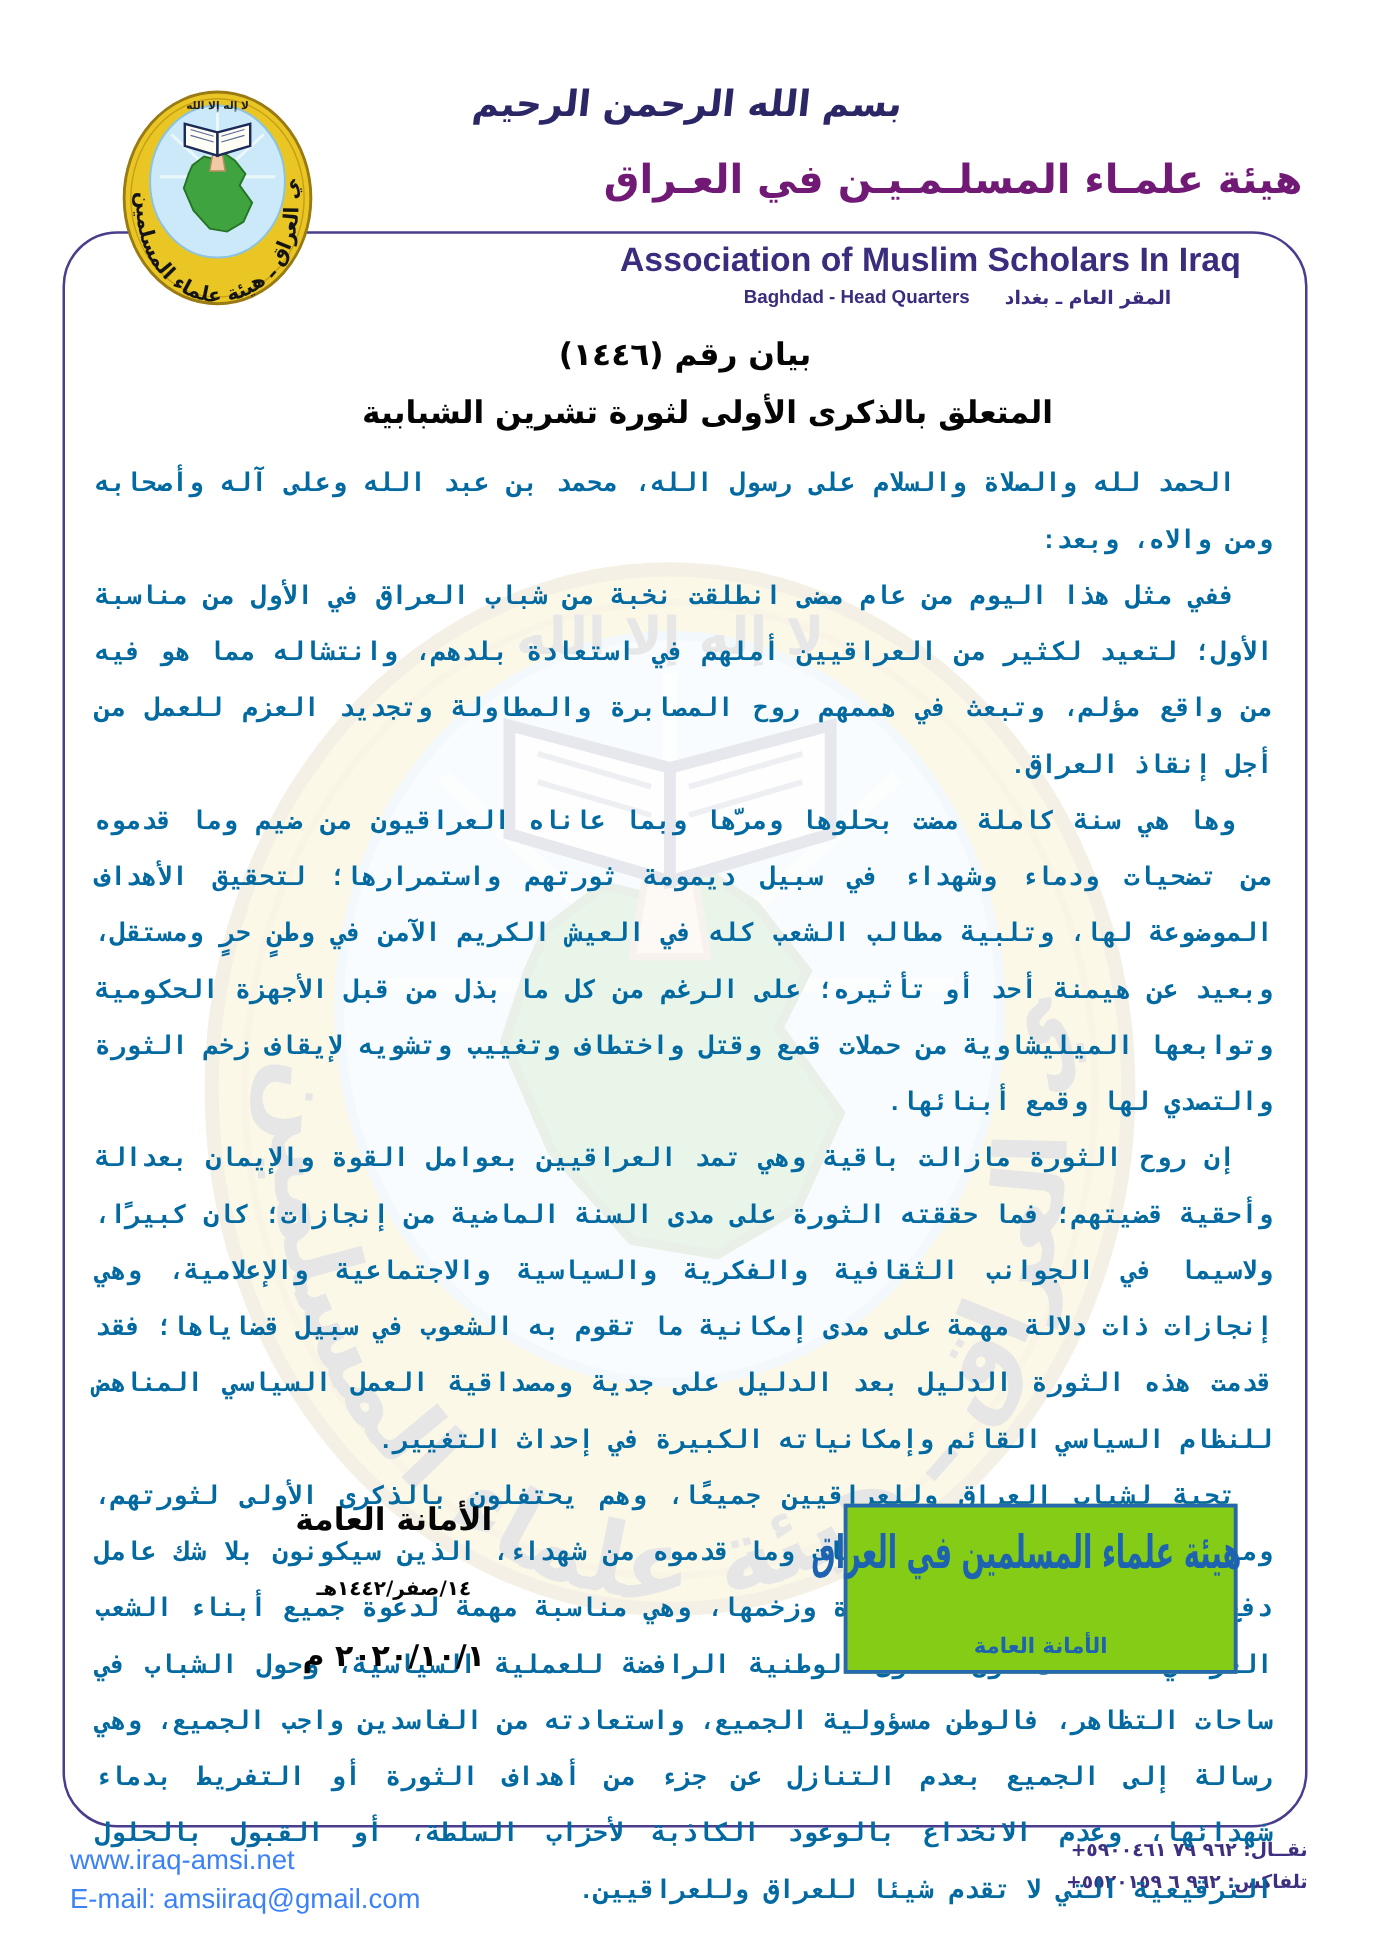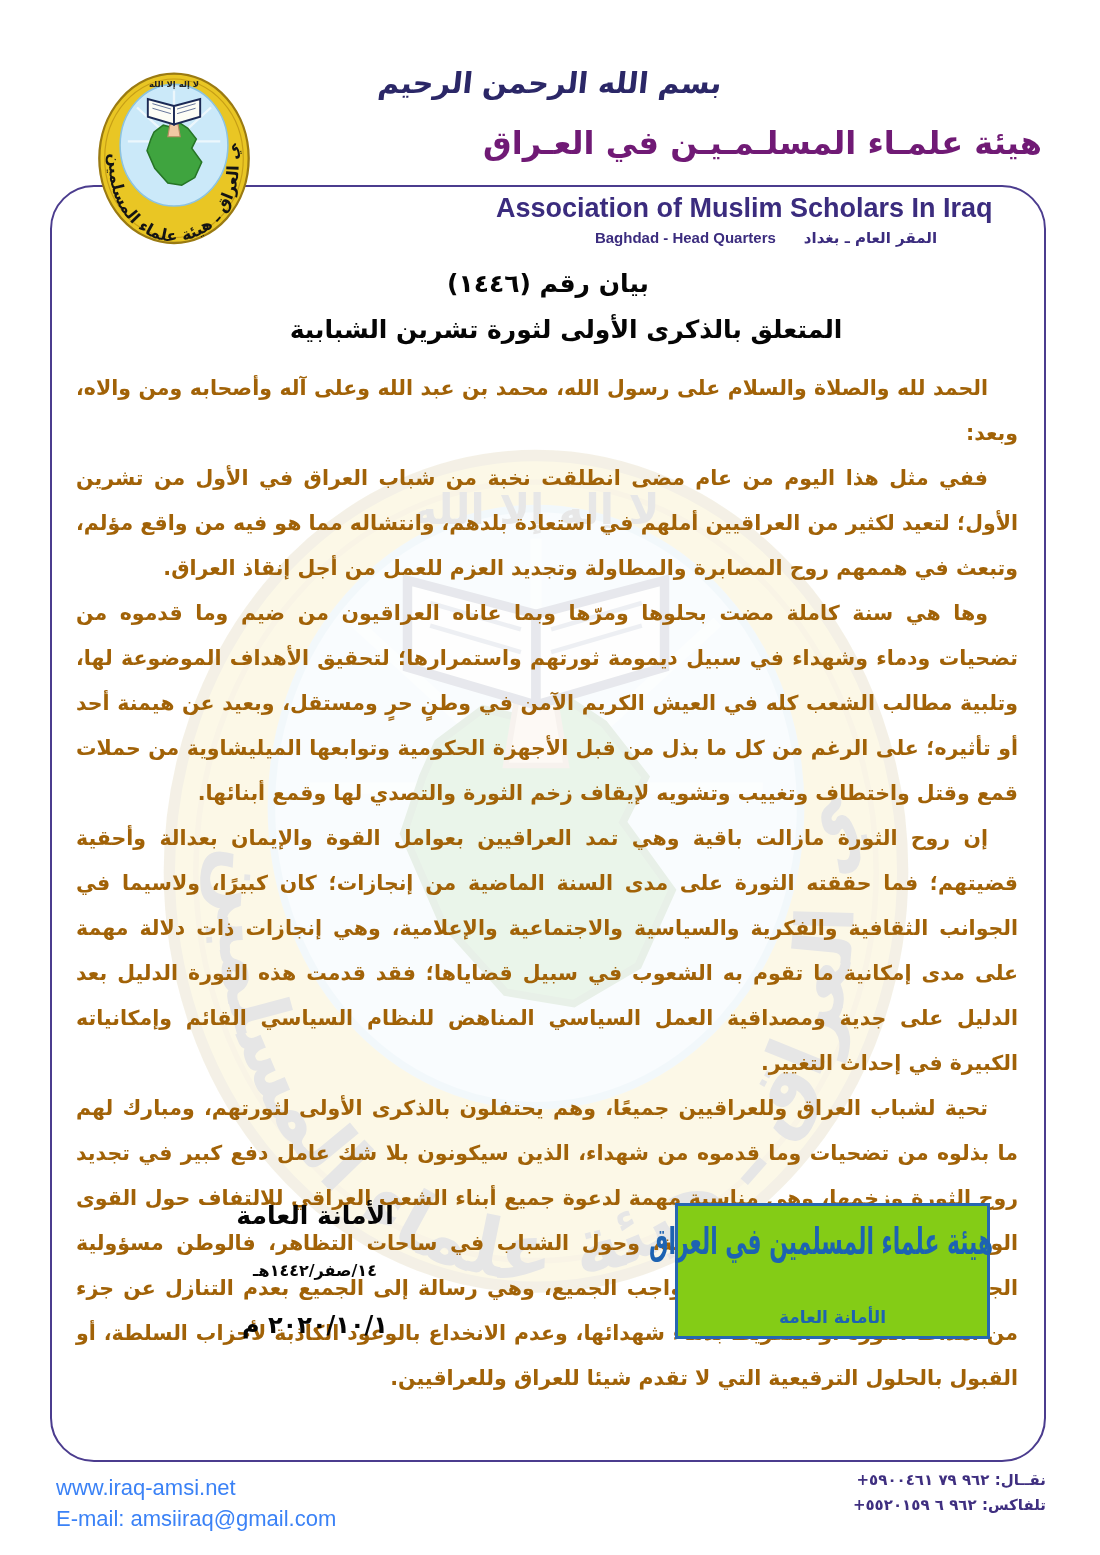--- a/index.html
+++ b/index.html
@@ -42,22 +42,22 @@
     margin-top:82px;text-align:center;font-size:25px;font-weight:bold;color:#050505;
     direction:rtl;position:relative;z-index:2;
   }
   .stmt-subtitle{
     margin-top:17px;text-align:center;font-size:25px;font-weight:bold;color:#050505;
     direction:rtl;position:relative;z-index:2;padding-left:36px;
   }
 
   .body-text{
     margin:22px 26px 0 24px;direction:rtl;text-align:justify;
-    font-size:20.5px;font-weight:bold;color:#a16207;line-height:45px;
-    position:relative;z-index:2;
+    font-size:20.5px;font-weight:bold;color:#0369a1;line-height:45px;
+    position:relative;z-index:2;font-family:Liberation Mono, monospace;
   }
   .body-text p{margin:0;text-indent:30px;}
 
   
   .signature{
     position:absolute;left:98px;top:1014px;width:330px;text-align:center;
     direction:rtl;font-weight:bold;color:#050505;z-index:2;
   }
   .sig-title{font-size:25px;}
   .sig-hijri{font-size:16px;margin-top:31px;}
@@ -145,21 +145,21 @@
         <span class="en">Baghdad - Head Quarters</span>
         <span class="ar">المقر العام ـ بغداد</span>
       </div>
     </div>
 
     <div class="stmt-title">بيان رقم (١٤٤٦)</div>
     <div class="stmt-subtitle">المتعلق بالذكرى الأولى لثورة تشرين الشبابية</div>
 
     <div class="body-text">
         <p>الحمد لله والصلاة والسلام على رسول الله، محمد بن عبد الله وعلى آله وأصحابه ومن والاه، وبعد:</p>
-        <p>ففي مثل هذا اليوم من عام مضى انطلقت نخبة من شباب العراق في الأول من تشرين الأول؛ لتعيد لكثير من العراقيين أملهم في استعادة بلدهم، وانتشاله مما هو فيه من واقع مؤلم، وتبعث في هممهم روح المصابرة والمطاولة وتجديد العزم للعمل من أجل إنقاذ العراق.</p>
+        <p>ففي مثل هذا اليوم من عام مضى انطلقت نخبة من شباب العراق في الأول من مناسبة الأول؛ لتعيد لكثير من العراقيين أملهم في استعادة بلدهم، وانتشاله مما هو فيه من واقع مؤلم، وتبعث في هممهم روح المصابرة والمطاولة وتجديد العزم للعمل من أجل إنقاذ العراق.</p>
         <p>وها هي سنة كاملة مضت بحلوها ومرّها وبما عاناه العراقيون من ضيم وما قدموه من تضحيات ودماء وشهداء في سبيل ديمومة ثورتهم واستمرارها؛ لتحقيق الأهداف الموضوعة لها، وتلبية مطالب الشعب كله في العيش الكريم الآمن في وطنٍ حرٍ ومستقل، وبعيد عن هيمنة أحد أو تأثيره؛ على الرغم من كل ما بذل من قبل الأجهزة الحكومية وتوابعها الميليشاوية من حملات قمع وقتل واختطاف وتغييب وتشويه لإيقاف زخم الثورة والتصدي لها وقمع أبنائها.</p>
         <p>إن روح الثورة مازالت باقية وهي تمد العراقيين بعوامل القوة والإيمان بعدالة وأحقية قضيتهم؛ فما حققته الثورة على مدى السنة الماضية من إنجازات؛ كان كبيرًا، ولاسيما في الجوانب الثقافية والفكرية والسياسية والاجتماعية والإعلامية، وهي إنجازات ذات دلالة مهمة على مدى إمكانية ما تقوم به الشعوب في سبيل قضاياها؛ فقد قدمت هذه الثورة الدليل بعد الدليل على جدية ومصداقية العمل السياسي المناهض للنظام السياسي القائم وإمكانياته الكبيرة في إحداث التغيير.</p>
         <p>تحية لشباب العراق وللعراقيين جميعًا، وهم يحتفلون بالذكرى الأولى لثورتهم، ومبارك لهم ما بذلوه من تضحيات وما قدموه من شهداء، الذين سيكونون بلا شك عامل دفع كبير في تجديد روح الثورة وزخمها، وهي مناسبة مهمة لدعوة جميع أبناء الشعب العراقي للالتفاف حول القوى الوطنية الرافضة للعملية السياسية، وحول الشباب في ساحات التظاهر، فالوطن مسؤولية الجميع، واستعادته من الفاسدين واجب الجميع، وهي رسالة إلى الجميع بعدم التنازل عن جزء من أهداف الثورة أو التفريط بدماء شهدائها، وعدم الانخداع بالوعود الكاذبة لأحزاب السلطة، أو القبول بالحلول الترقيعية التي لا تقدم شيئا للعراق وللعراقيين.</p>
       </div>
 
     <div class="signature">
       <div class="sig-title">الأمانة العامة</div>
       <div class="sig-hijri">١٤/صفر/١٤٤٢هـ</div>
       <div class="sig-greg">٢٠٢٠/١٠/١ م</div>
     </div>

